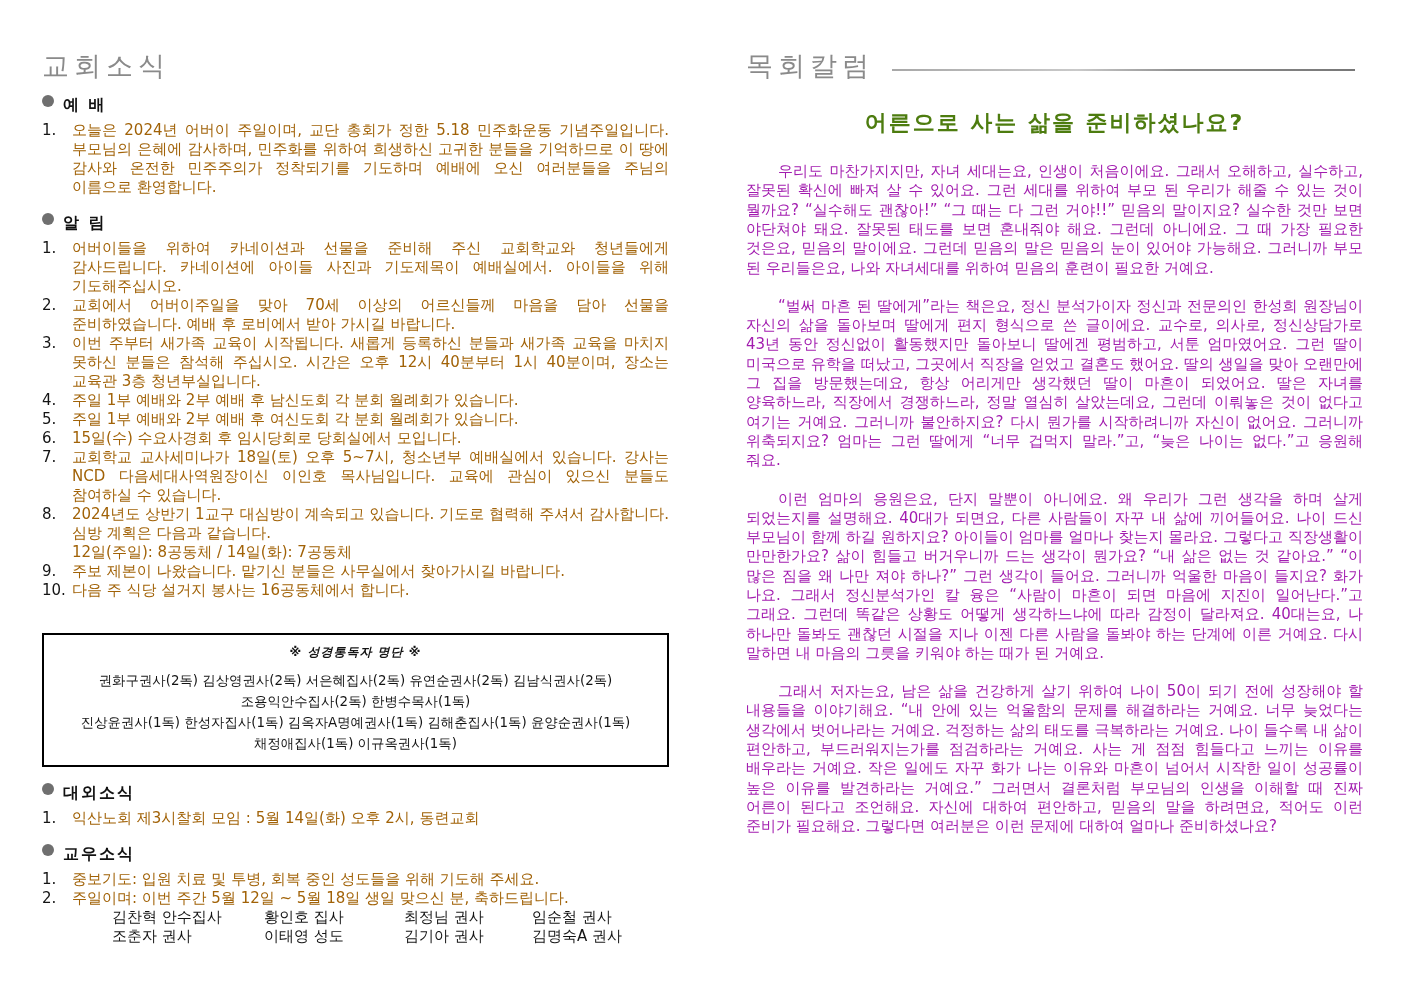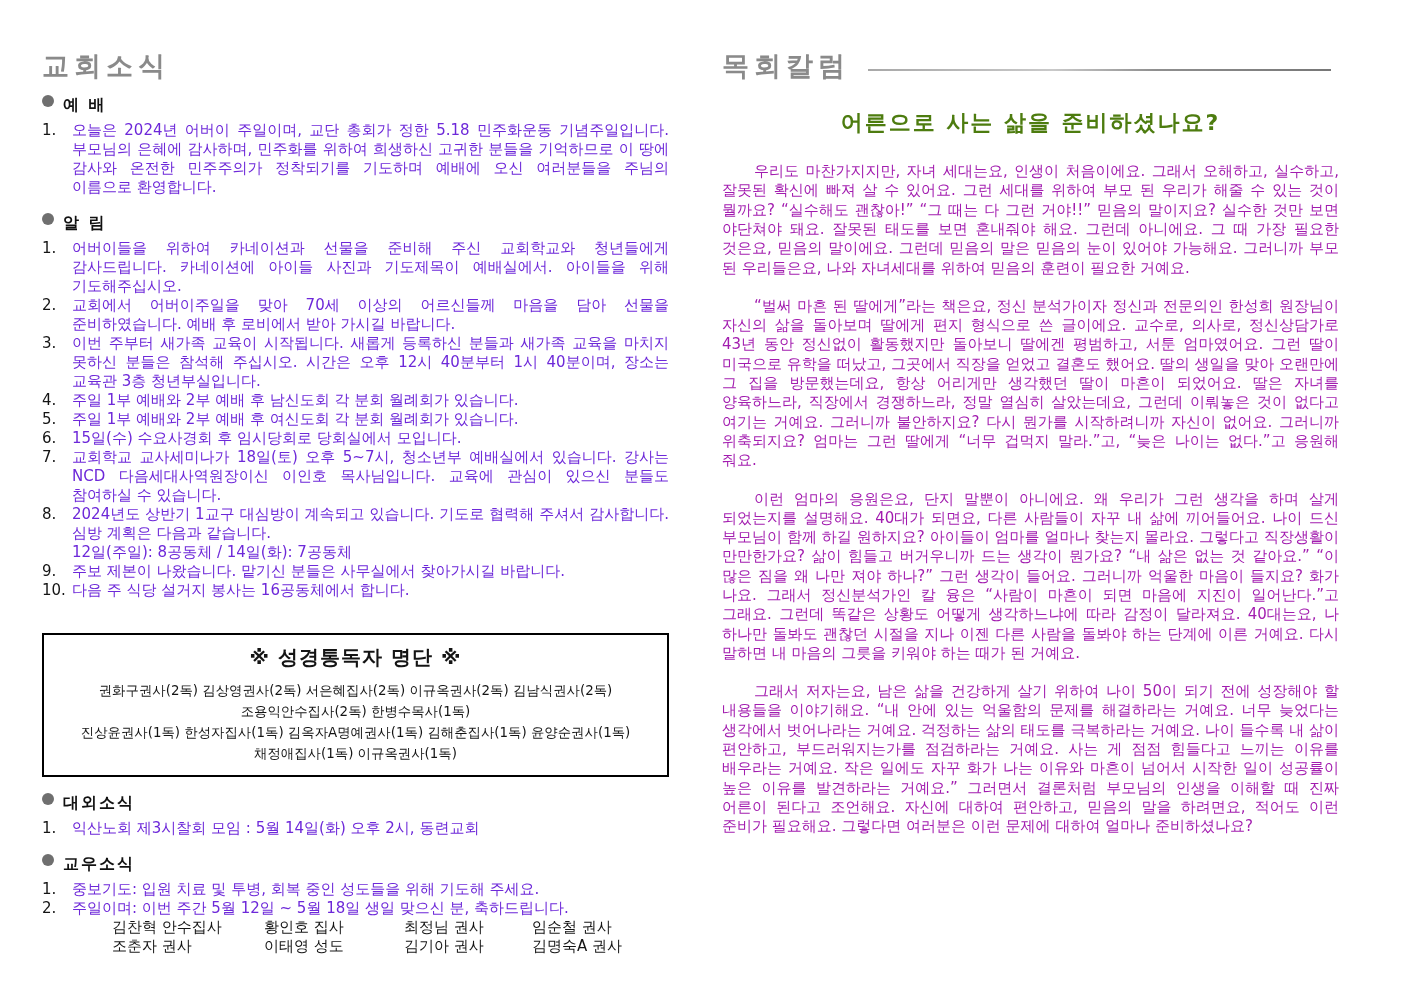--- a/index.html
+++ b/index.html
@@ -7,25 +7,25 @@
     position: relative;
     width: 1403px;
     height: 992px;
     background: #ffffff;
     font-family: "DejaVu Sans", sans-serif;
     color: #141414;
     overflow: hidden;
   }
   .col { position: absolute; top: 50px; }
   .col-left  { left: 42px;  width: 627px; }
-  .col-right { left: 722px; width: 617px; }
+  .col-right { left: 746px; width: 617px; }
 
   .col-header {
     font-family: "DejaVu Serif", serif;
-    font-weight: bold;
+    font-weight: normal;
     font-size: 27px;
     line-height: 1.15;
     color: #8a8a8a;
     letter-spacing: 5px;
     margin: 0;
   }
   .col-header-row { display: flex; align-items: center; }
   .header-rule {
     flex: 1;
     height: 2px;
@@ -48,30 +48,30 @@
   }
   .sec-title { font-weight: bold; font-size: 16px; letter-spacing: 2px; color: #111; }
 
   .item { display: flex; font-size: 15px; line-height: 19px; }
   .num  { flex: 0 0 30px; color: #141414; }
   .txt  {
     flex: 1;
     text-align: justify;
     word-break: keep-all;
     overflow-wrap: break-word;
-    color: #6d28d9;
+    color: #a16207;
   }
   .sub-line { margin-top: 0; }
 
   .readers-box {
     margin-top: 33px;
     border: 2px solid #000000;
     padding: 9px 10px 11px;
   }
-  .box-title { text-align: center; font-weight: bold; font-size: 20px; letter-spacing: 1px; }
+  .box-title { text-align: center; font-weight: bold; font-size: 12px; letter-spacing: 1px; font-style: italic; }
   .box-names { margin-top: 9px; }
   .box-line  { text-align: center; font-size: 13.4px; line-height: 21px; white-space: normal; word-break: keep-all; }
 
   .bday-grid {
     display: grid;
     grid-template-columns: 152px 140px 128px auto;
     margin-left: 70px;
     font-size: 15px;
     line-height: 19px;
   }
@@ -163,21 +163,21 @@
       </div>
       <div class="item">
         <span class="num">10.</span>
         <div class="txt">다음 주 식당 설거지 봉사는 16공동체에서 합니다.</div>
       </div>
     </div>
 
     <div class="readers-box">
       <div class="box-title">※ 성경통독자 명단 ※</div>
       <div class="box-names">
-        <div class="box-line">권화구권사(2독) 김상영권사(2독) 서은혜집사(2독) 이규옥권사(2독) 김남식권사(2독) 조용익안수집사(2독) 한병수목사(1독)</div>
+        <div class="box-line">권화구권사(2독) 김상영권사(2독) 서은혜집사(2독) 유연순권사(2독) 김남식권사(2독) 조용익안수집사(2독) 한병수목사(1독)</div>
         <div class="box-line">진상윤권사(1독) 한성자집사(1독) 김옥자A명예권사(1독) 김해춘집사(1독) 윤양순권사(1독) 채정애집사(1독) 이규옥권사(1독)</div>
       </div>
     </div>
 
     <div class="section">
       <div class="sec-head">
         <span class="bullet"></span>
         <span class="sec-title">대외소식</span>
       </div>
       <div class="item">

